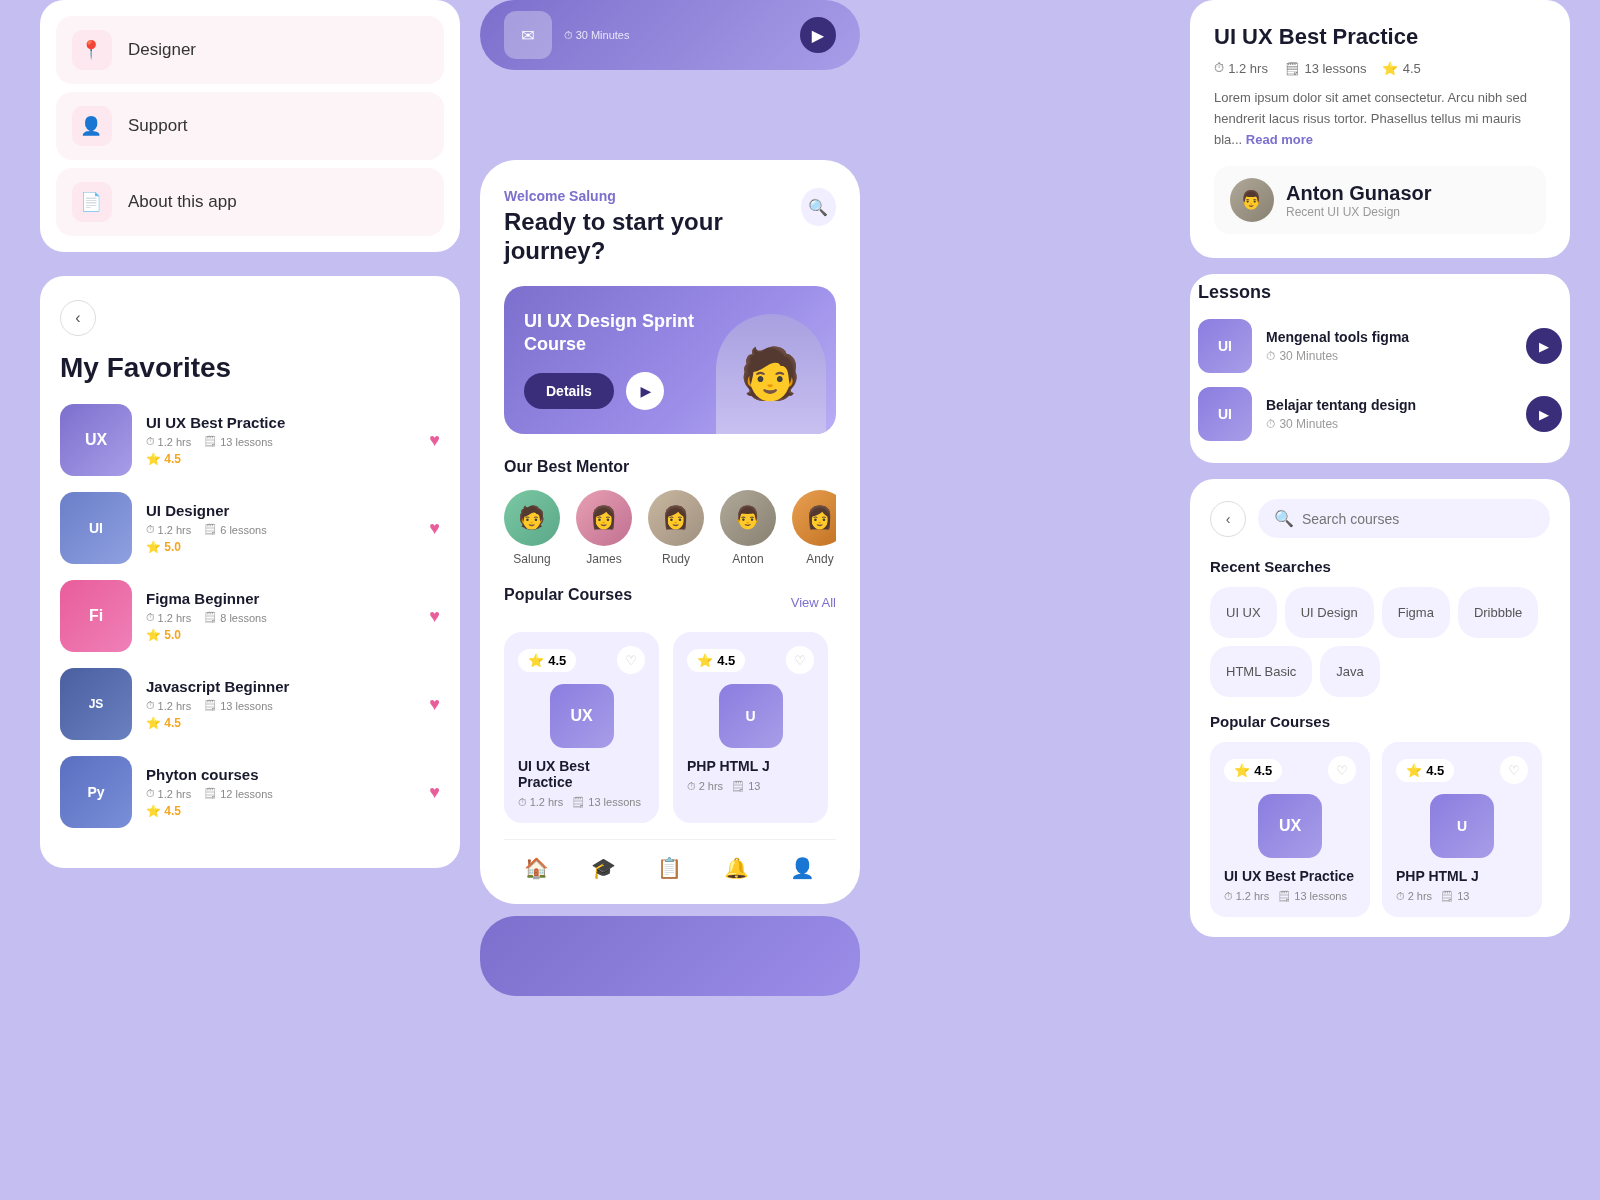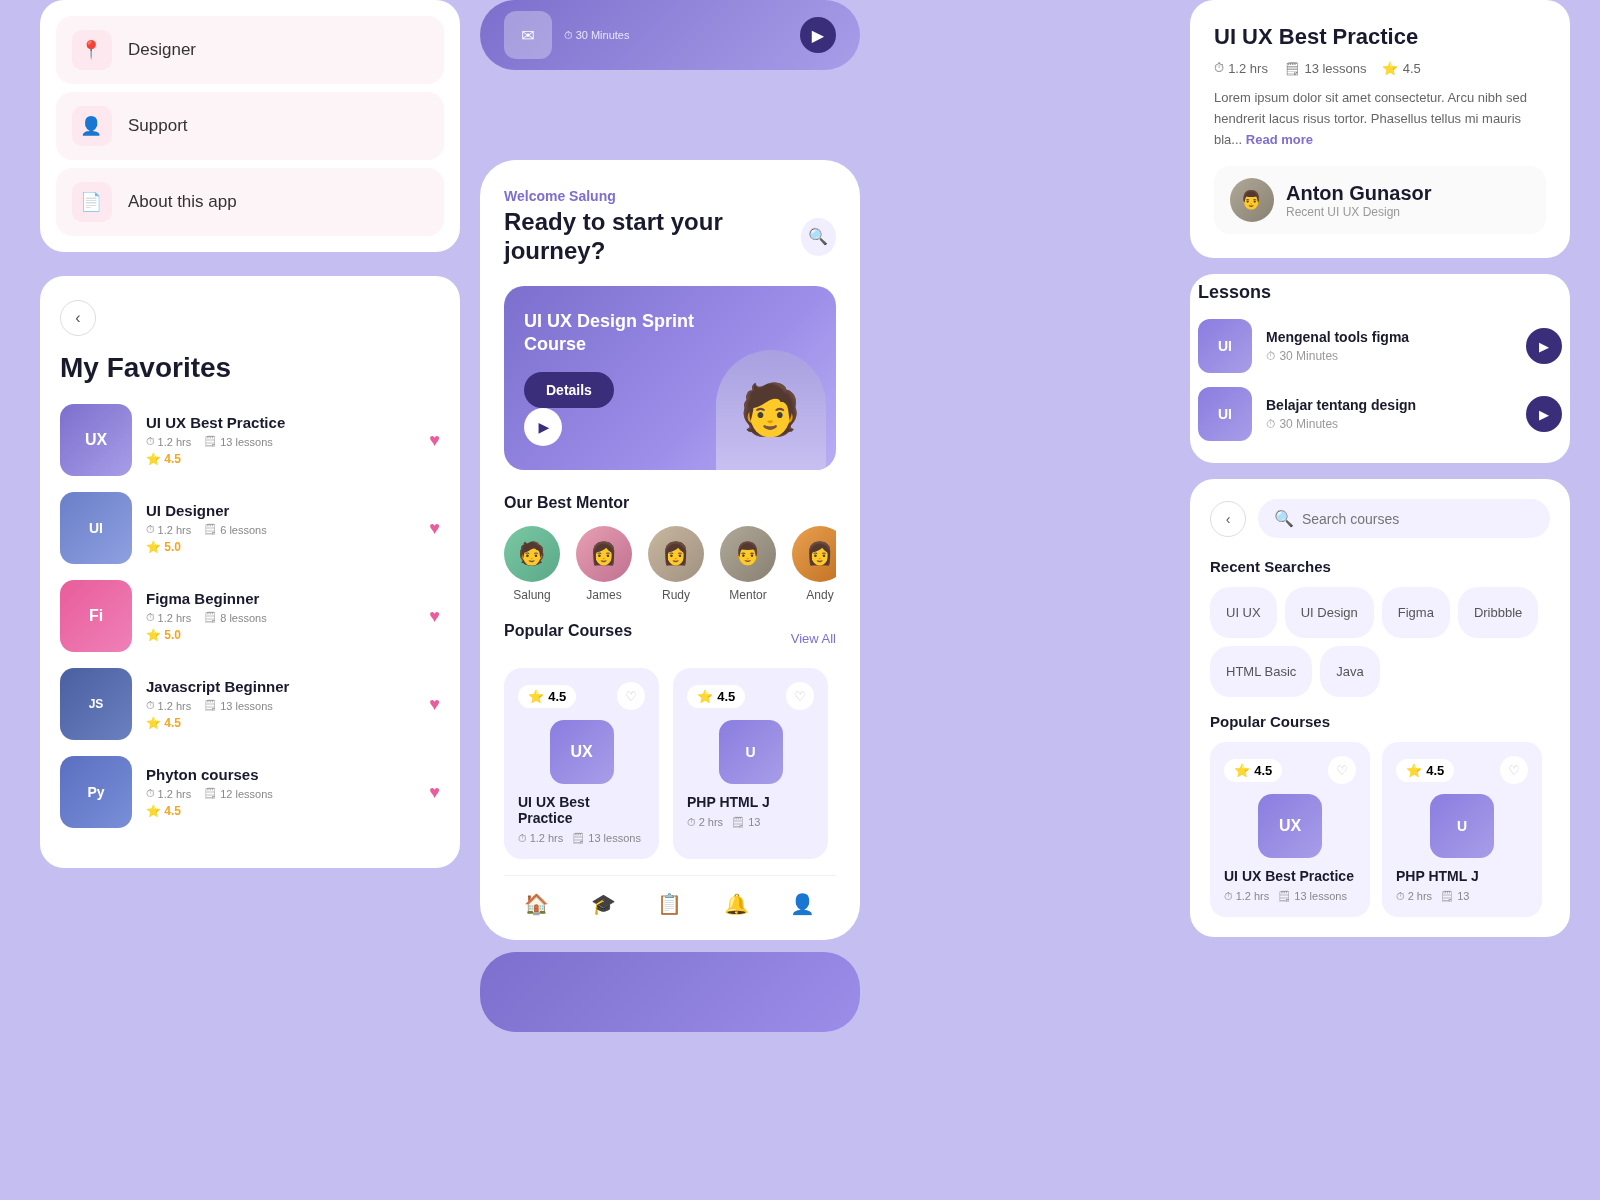--- a/index.html
+++ b/index.html
@@ -143,21 +143,21 @@
     }
     .welcome-text {
       font-size: 14px;
       color: #7c6fcd;
       font-weight: 600;
       margin-bottom: 4px;
     }
     .phone-header {
       display: flex;
       justify-content: space-between;
-      align-items: center;
+      align-items: flex-start;
     }
     .phone-title {
       font-size: 24px;
       font-weight: 800;
       color: #1a1a2e;
       line-height: 1.2;
       margin-bottom: 20px;
     }
     .search-circle {
       width: 38px;
@@ -184,22 +184,22 @@
     .banner-title {
       font-size: 18px;
       font-weight: 800;
       color: white;
       line-height: 1.3;
       margin-bottom: 16px;
       max-width: 180px;
     }
     .banner-actions {
       display: flex;
-      align-items: flex-start;
-      flex-direction: column;
+      align-items: center;
+      gap: 12px;
     }
     .banner-btn {
       background: #3a2e7a;
       color: white;
       border: none;
       border-radius: 20px;
       padding: 10px 22px;
       font-size: 14px;
       font-weight: 600;
       cursor: pointer;
@@ -735,21 +735,21 @@
       <div class="mentor-item">
         <div class="mentor-avatar avatar-j">👩</div>
         <span class="mentor-name">James</span>
       </div>
       <div class="mentor-item">
         <div class="mentor-avatar avatar-r">👩</div>
         <span class="mentor-name">Rudy</span>
       </div>
       <div class="mentor-item">
         <div class="mentor-avatar avatar-a">👨</div>
-        <span class="mentor-name">Mentor</span>
+        <span class="mentor-name">Anton</span>
       </div>
       <div class="mentor-item">
         <div class="mentor-avatar avatar-an">👩</div>
         <span class="mentor-name">Andy</span>
       </div>
     </div>
 
     <div class="popular-header">
       <div class="section-title">Popular Courses</div>
       <span class="view-all">View All</span>

